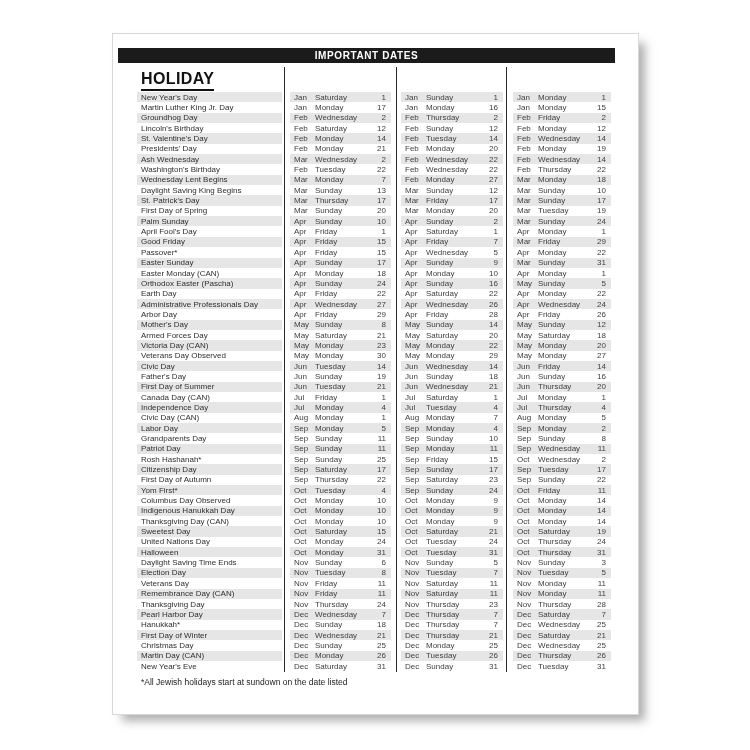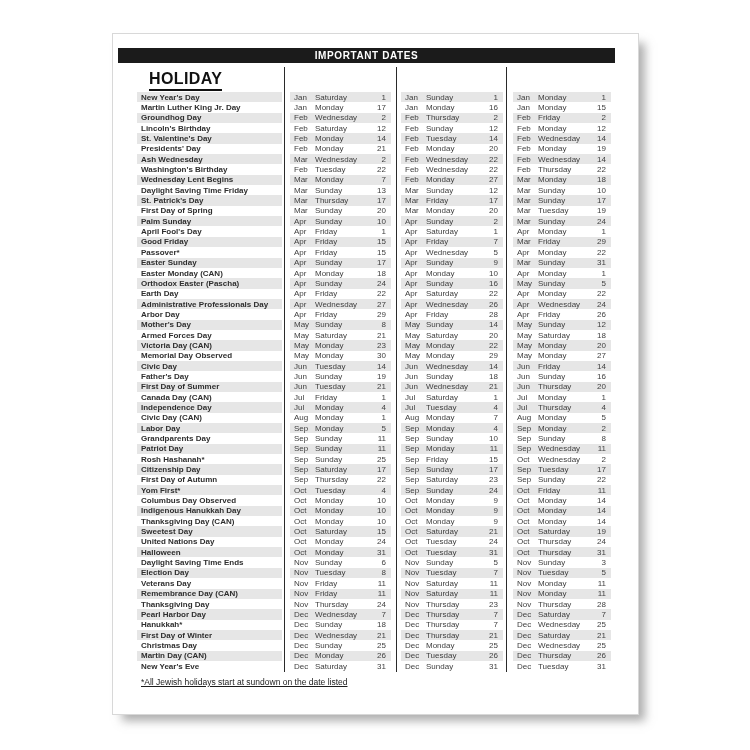--- a/index.html
+++ b/index.html
@@ -10,36 +10,36 @@
   html,body{width:750px;height:750px;background:#ffffff;overflow:hidden;
     font-family:"Liberation Sans",sans-serif;}
   .canvas{position:relative;width:636px;height:750px;background:#ffffff;}
   .page{position:absolute;left:112px;top:33px;width:527px;height:682px;
     background:var(--page-bg);border:1px solid #d8d8d8;
     box-shadow:8px 8px 9px -2px rgba(110,110,110,.55);}
   .banner{position:absolute;left:5px;top:14px;width:497px;height:15px;
     background:var(--banner-bg);display:flex;align-items:center;justify-content:center;}
   .banner span{color:var(--banner-text);font-weight:700;font-size:10px;letter-spacing:.6px;}
   .holiday-heading{position:absolute;left:28px;top:36px;font-size:16px;font-weight:700;
-    color:#111;letter-spacing:.4px;border-bottom:2.5px solid #111;padding-bottom:1px;margin-left:8px;}
+    color:#111;letter-spacing:.4px;border-bottom:2.5px solid #111;padding-bottom:1px;}
   .vrule{position:absolute;top:33px;width:1px;height:605px;background:var(--rule);}
   .vrule.v1{left:171px;} .vrule.v2{left:283px;} .vrule.v3{left:393px;}
   .rows{position:absolute;left:24px;top:58px;width:474px;}
   .row{display:flex;height:10.35px;align-items:center;}
   .cell{height:100%;display:flex;align-items:center;}
   .row.shaded .cell{background:var(--row-shade);}
-  .cell.name{width:145px;padding-left:4px;font-weight:700;font-size:8px;color:var(--name-text);
+  .cell.name{width:145px;padding-left:4px;font-weight:400;font-size:8px;color:var(--name-text);
     white-space:nowrap;overflow:hidden;}
   .gap{height:100%;} .g1{width:8px;} .g2{width:10px;} .g3{width:10px;}
   .datecell{font-size:8px;color:var(--date-text);padding:0 5px 0 4px;white-space:nowrap;}
   .datecell.c1{width:101px;} .datecell.c2{width:102px;} .datecell.c3{width:98px;}
   .datecell .mo{width:21px;flex:none;}
   .datecell .wd{flex:1;text-align:left;}
   .datecell .num{width:14px;flex:none;text-align:right;}
-  .footnote{position:absolute;left:28px;top:643px;font-size:8.5px;color:#1c1c1c;text-decoration:underline;}
+  .footnote{position:absolute;left:28px;top:643px;font-size:8.5px;color:#1c1c1c;}
 </style>
 </head>
 <body>
 
 <div class="canvas">
   <div class="page">
 
     <div class="banner">
       <span>IMPORTANT DATES</span>
     </div>
@@ -243,21 +243,21 @@
     </div>
     <div class="gap g3"></div>
     <div class="cell datecell c3">
       <span class="mo">Mar</span>
       <span class="wd">Monday</span>
       <span class="num">18</span>
     </div>
   </div>
 
   <div class="row">
-    <div class="cell name">Daylight Saving Time Friday</div>
+    <div class="cell name">Daylight Saving King Begins</div>
     <div class="gap g1"></div>
     <div class="cell datecell c1">
       <span class="mo">Mar</span>
       <span class="wd">Sunday</span>
       <span class="num">13</span>
     </div>
     <div class="gap g2"></div>
     <div class="cell datecell c2">
       <span class="mo">Mar</span>
       <span class="wd">Sunday</span>
@@ -595,21 +595,21 @@
     </div>
     <div class="gap g3"></div>
     <div class="cell datecell c3">
       <span class="mo">May</span>
       <span class="wd">Monday</span>
       <span class="num">20</span>
     </div>
   </div>
 
   <div class="row">
-    <div class="cell name">Memorial Day Observed</div>
+    <div class="cell name">Veterans Day Observed</div>
     <div class="gap g1"></div>
     <div class="cell datecell c1">
       <span class="mo">May</span>
       <span class="wd">Monday</span>
       <span class="num">30</span>
     </div>
     <div class="gap g2"></div>
     <div class="cell datecell c2">
       <span class="mo">May</span>
       <span class="wd">Monday</span>

